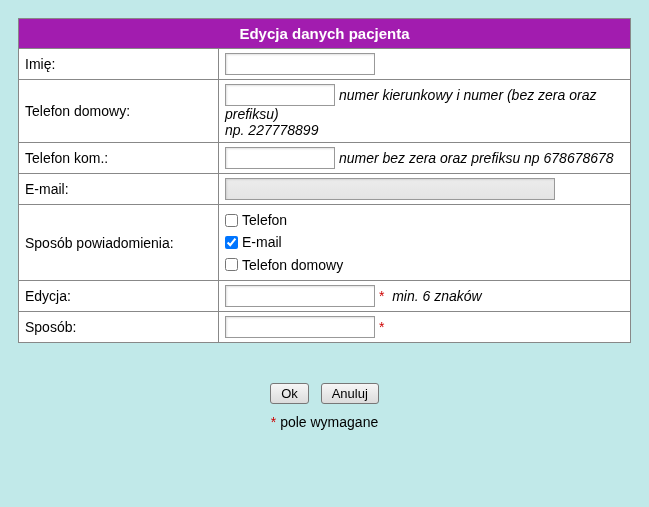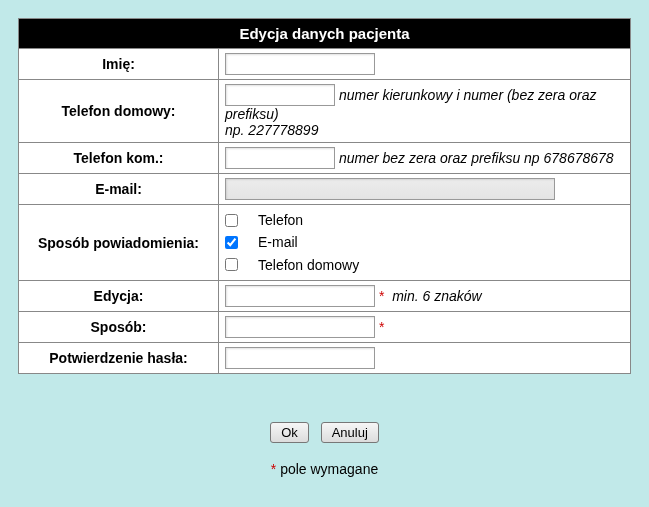--- a/index.html
+++ b/index.html
@@ -10,55 +10,55 @@
     font-family: Arial, Helvetica, sans-serif;
     font-size: 14px;
     color: #000;
   }
   .form-table {
     width: 100%;
     border-collapse: collapse;
     background: #fff;
   }
   .form-table th.header {
-    background: #000000;
+    background: #a21caf;
     color: #fff;
     text-align: center;
     font-weight: bold;
     padding: 6px 4px;
     border: 1px solid #888;
     font-size: 15px;
   }
   .form-table td {
     border: 1px solid #888;
     padding: 4px 6px;
     vertical-align: middle;
   }
   .label-cell {
     width: 200px;
-    text-align: center;
-    font-weight: bold;
+    text-align: left;
+    font-weight: normal;
     padding-right: 6px;
   }
   .value-cell {
     padding-left: 6px;
   }
   input[type="text"], input[type="password"] {
     border: 1px solid #999;
     background: #fff;
     padding: 3px 4px;
     font-size: 13px;
     height: 22px;
     box-shadow: inset 1px 1px 2px rgba(0,0,0,0.12);
   }
   .w-med { width: 150px; }
   .w-sm  { width: 110px; }
   .hint  { font-style: italic; }
   .req   { color: #c00; }
-  .checkbox-row { display: flex; align-items: center; gap: 20px; line-height: 1.6; }
+  .checkbox-row { display: flex; align-items: center; gap: 4px; line-height: 1.6; }
   .checkbox-row input { margin: 0; }
   .masked {
     display:inline-block;
     width:110px;
     height:22px;
     border:1px solid #999;
     background: linear-gradient(#ececec,#e4e4e4);
     vertical-align: middle;
     box-shadow: inset 1px 1px 2px rgba(0,0,0,0.1);
   }
@@ -67,21 +67,21 @@
     margin-top: 36px;
   }
   button {
     font-family: Arial, Helvetica, sans-serif;
     font-size: 13px;
     padding: 2px 10px;
     border: 1px solid #777;
     border-radius: 3px;
     background: linear-gradient(#f6f6f6,#dcdcdc);
     cursor: pointer;
-    margin: 12px 4px;
+    margin: 4px 4px;
   }
   .footnote {
     text-align: center;
     margin-top: 6px;
     font-size: 14px;
   }
 </style>
 </head>
 <body>
 
@@ -154,26 +154,20 @@
   </tr>
 
   <tr>
     <td class="label-cell">Sposób:</td>
     <td class="value-cell">
       <input type="password" class="w-med" style="">
       <span class="req">*</span>
     </td>
   </tr>
 
-  <tr>
-    <td class="label-cell">Potwierdzenie hasła:</td>
-    <td class="value-cell">
-      <input type="password" class="w-med" style="">
-    </td>
-  </tr>
 </tbody>
   </table>
 
 <div class="btn-bar">
   <button>Ok</button>
   <button>Anuluj</button>
 </div>
 <div class="footnote">
   <span class="req">*</span>
   <span>pole wymagane</span>

